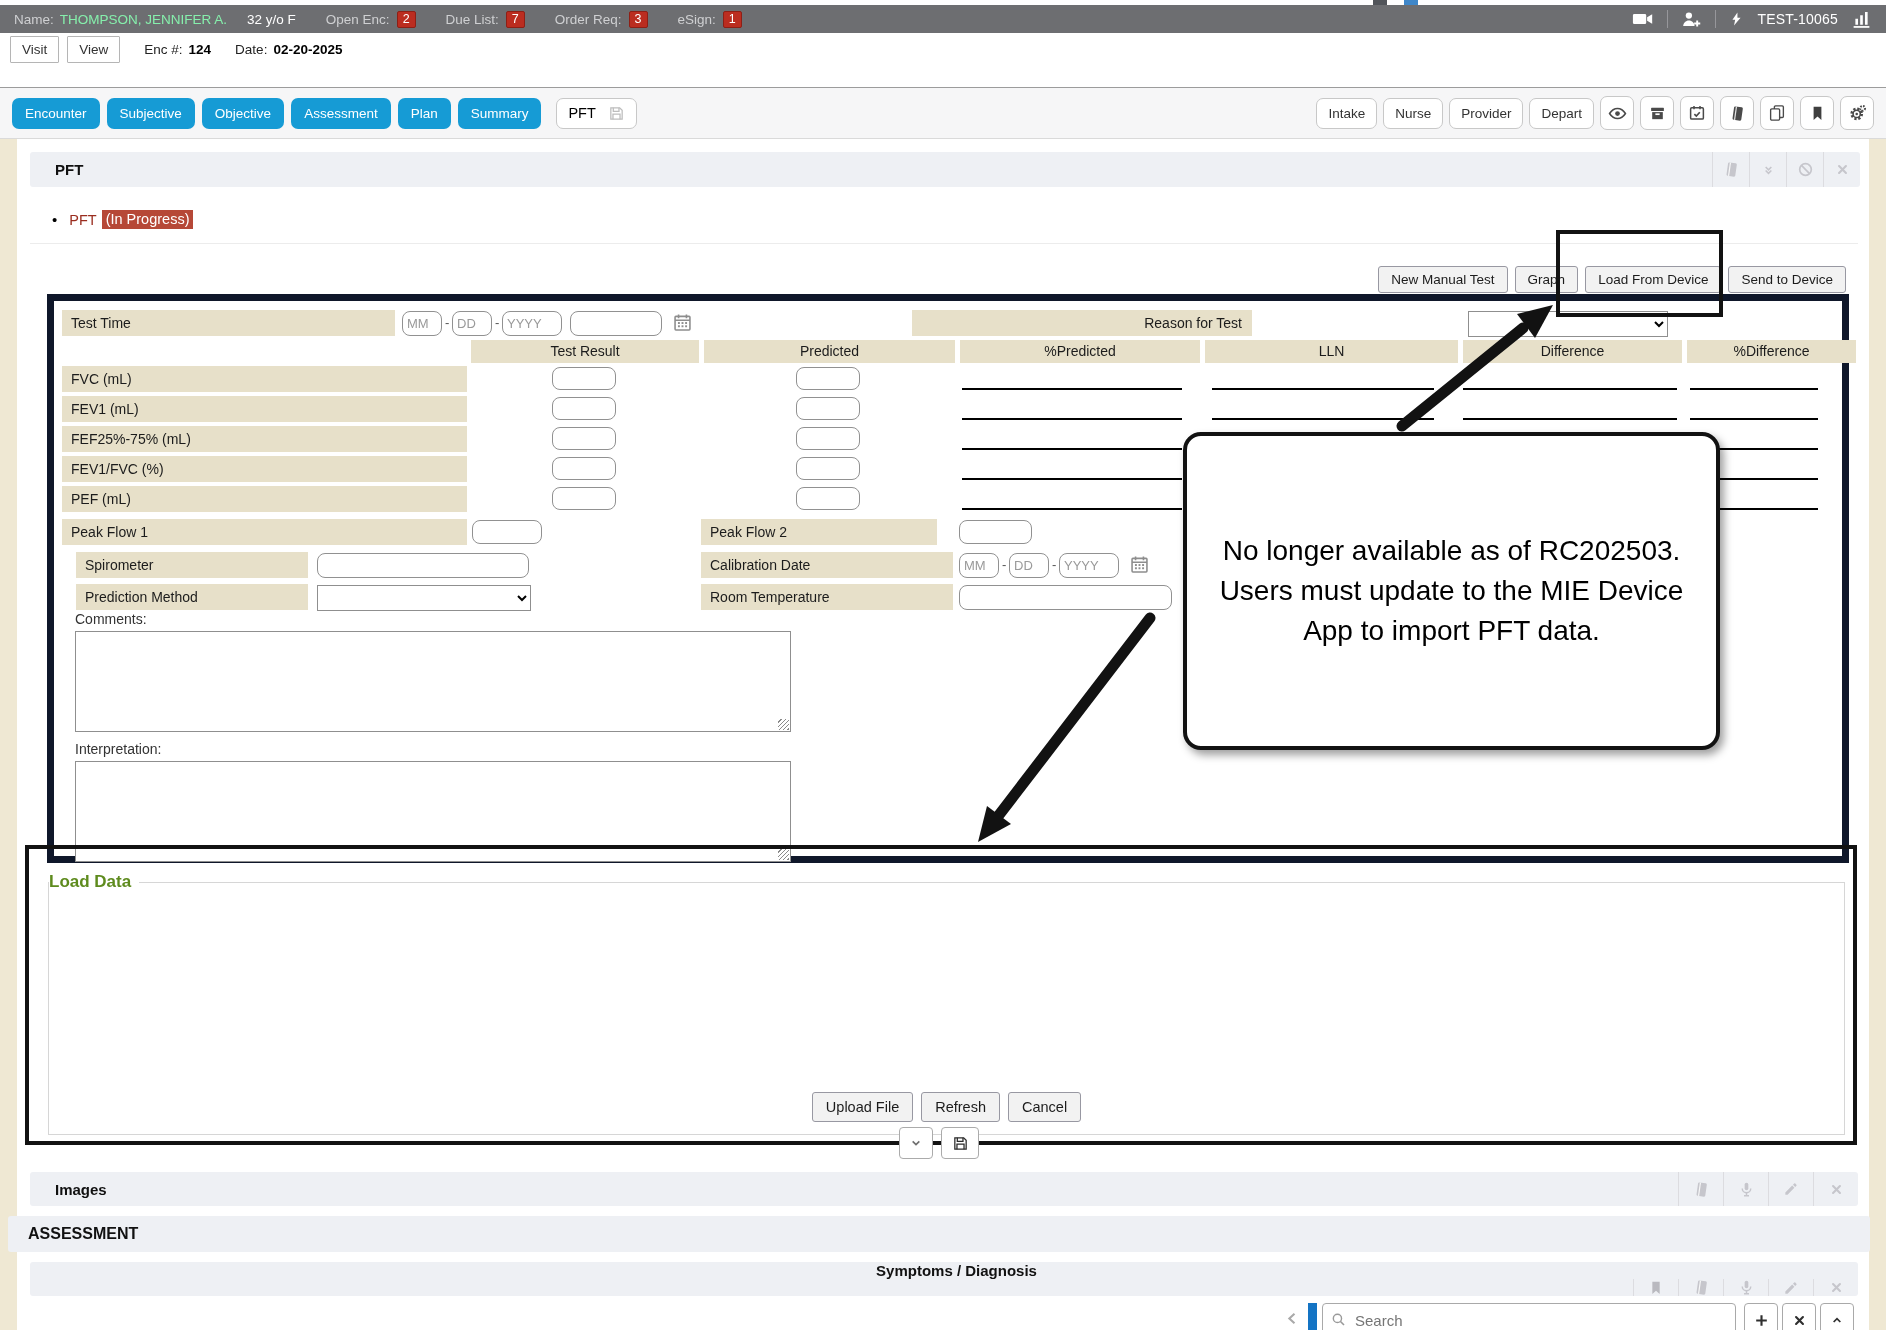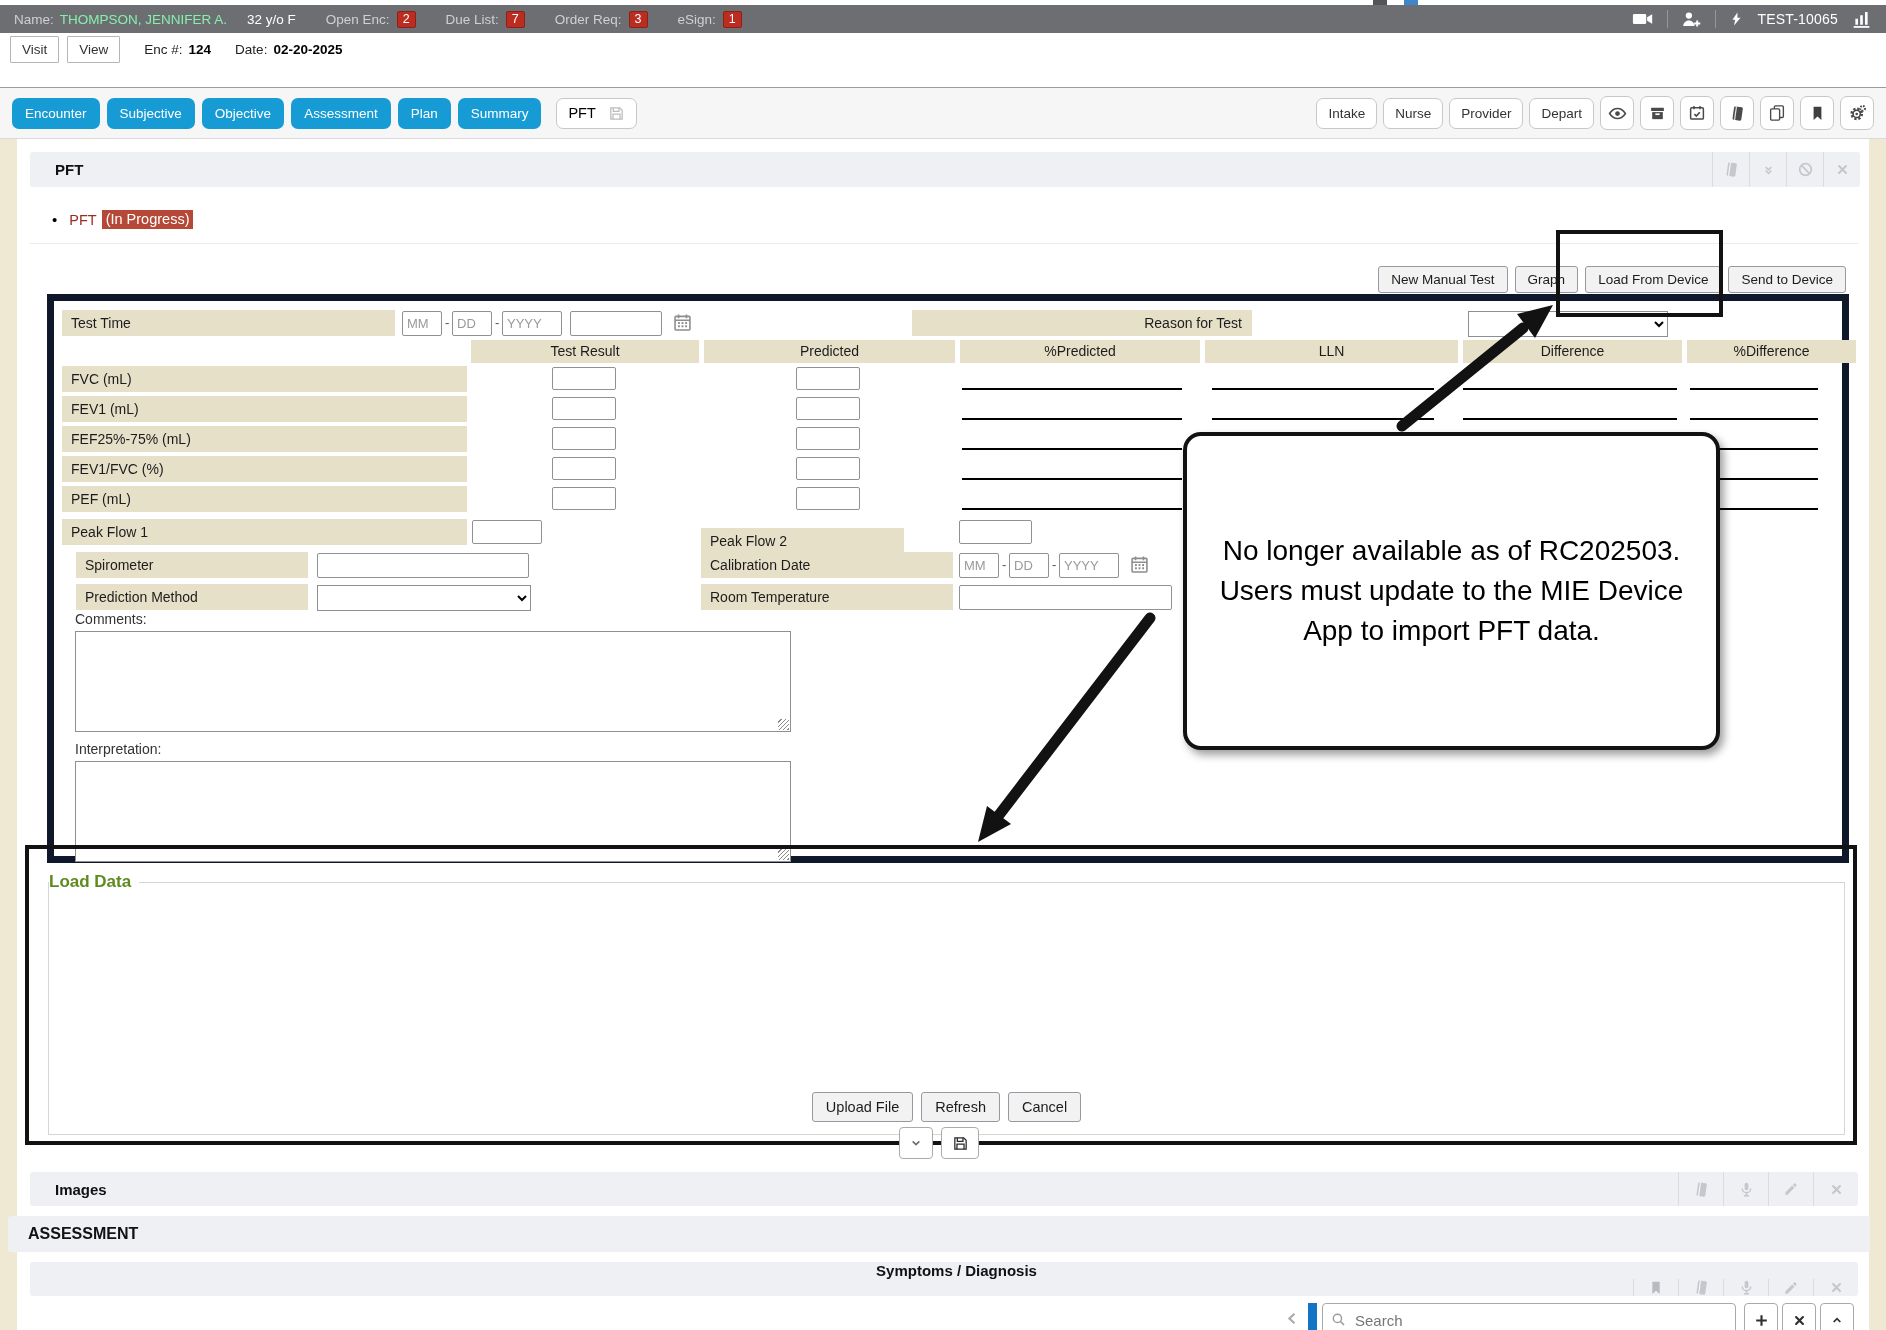--- a/index.html
+++ b/index.html
@@ -73,21 +73,21 @@
           color:#1c1c1c; padding:5px 12px; font-family:inherit; white-space:nowrap; cursor:pointer; }
 
   .anno-box { position:absolute; border:4px solid #121212; pointer-events:none; }
 
   
   .panel { position:absolute; left:47px; top:294px; width:1802px; height:569px; border:7px solid #0f172a; background:#fff; }
   .tanlbl { position:absolute; background:#e7e0c9; font-size:14px; color:#1c1c1c; line-height:26px;
             height:26px; padding-left:9px; white-space:nowrap; }
   .colhead { position:absolute; background:#e7e0c9; font-size:14px; color:#1c1c1c; text-align:center;
              line-height:23px; height:23px; }
-  .inp { position:absolute; border:1px solid #919191; border-radius:2px; background:#fff;
+  .inp { position:absolute; border:1px solid #919191; border-radius:8px; background:#fff;
          font-family:inherit; font-size:13px; padding:0 4px; color:#222; }
   .inp::placeholder { color:#9a9a9a; }
   .dsep { position:absolute; color:#555; font-size:13px; top:14px; }
   .dsep::after { content:"-"; }
   .blankline { position:absolute; border-bottom:2px solid #000; }
   .sel { position:absolute; border:1px solid #8f8f8f; background:#fff; font-family:inherit; font-size:13px; }
   .flabel { position:absolute; font-size:14px; color:#333; }
   .ta { position:absolute; border:1px solid #8f8f8f; resize:none; font-family:inherit; font-size:13px; }
   .grip { position:absolute; width:11px; height:11px;
           background:repeating-linear-gradient(135deg, transparent 0 2px, #8a8a8a 2px 3px); }
@@ -451,21 +451,21 @@
     <div class="tanlbl" style="left:8px;top:185px;width:405px;">PEF (mL)</div>
     <input class="inp" style="left: 498px; top: 186px; width: 64px; height: 23px;">
     <input class="inp" style="left: 742px; top: 186px; width: 64px; height: 23px;">
     <div class="blankline" style="left:908px;top:185px;width:220px;height:24px;"></div>
     <div class="blankline" style="left:1158px;top:185px;width:222px;height:24px;"></div>
     <div class="blankline" style="left:1409px;top:185px;width:214px;height:24px;"></div>
     <div class="blankline" style="left:1636px;top:185px;width:128px;height:24px;"></div>
 
     <div class="tanlbl" style="left:8px;top:218px;width:405px;">Peak Flow 1</div>
     <input class="inp" style="left: 418px; top: 219px; width: 70px; height: 24px;">
-    <div class="tanlbl" style="left:647px;top:218px;width:203px;margin-top:9px;">Peak Flow 2</div>
+    <div class="tanlbl" style="left:647px;top:218px;width:236px;">Peak Flow 2</div>
     <input class="inp" style="left: 905px; top: 219px; width: 73px; height: 24px;">
 
     <div class="tanlbl" style="left:22px;top:251px;width:232px;">Spirometer</div>
     <input class="inp" style="left: 263px; top: 252px; width: 212px; height: 25px;">
     <div class="tanlbl" style="left:647px;top:251px;width:252px;">Calibration Date</div>
     <input class="inp" style="left: 905px; top: 252px; width: 40px; height: 25px;" placeholder="MM">
     <span class="dsep" style="left:948px;top:256px;"></span>
     <input class="inp" style="left: 955px; top: 252px; width: 40px; height: 25px;" placeholder="DD">
     <span class="dsep" style="left:998px;top:256px;"></span>
     <input class="inp" style="left: 1005px; top: 252px; width: 60px; height: 25px;" placeholder="YYYY">

